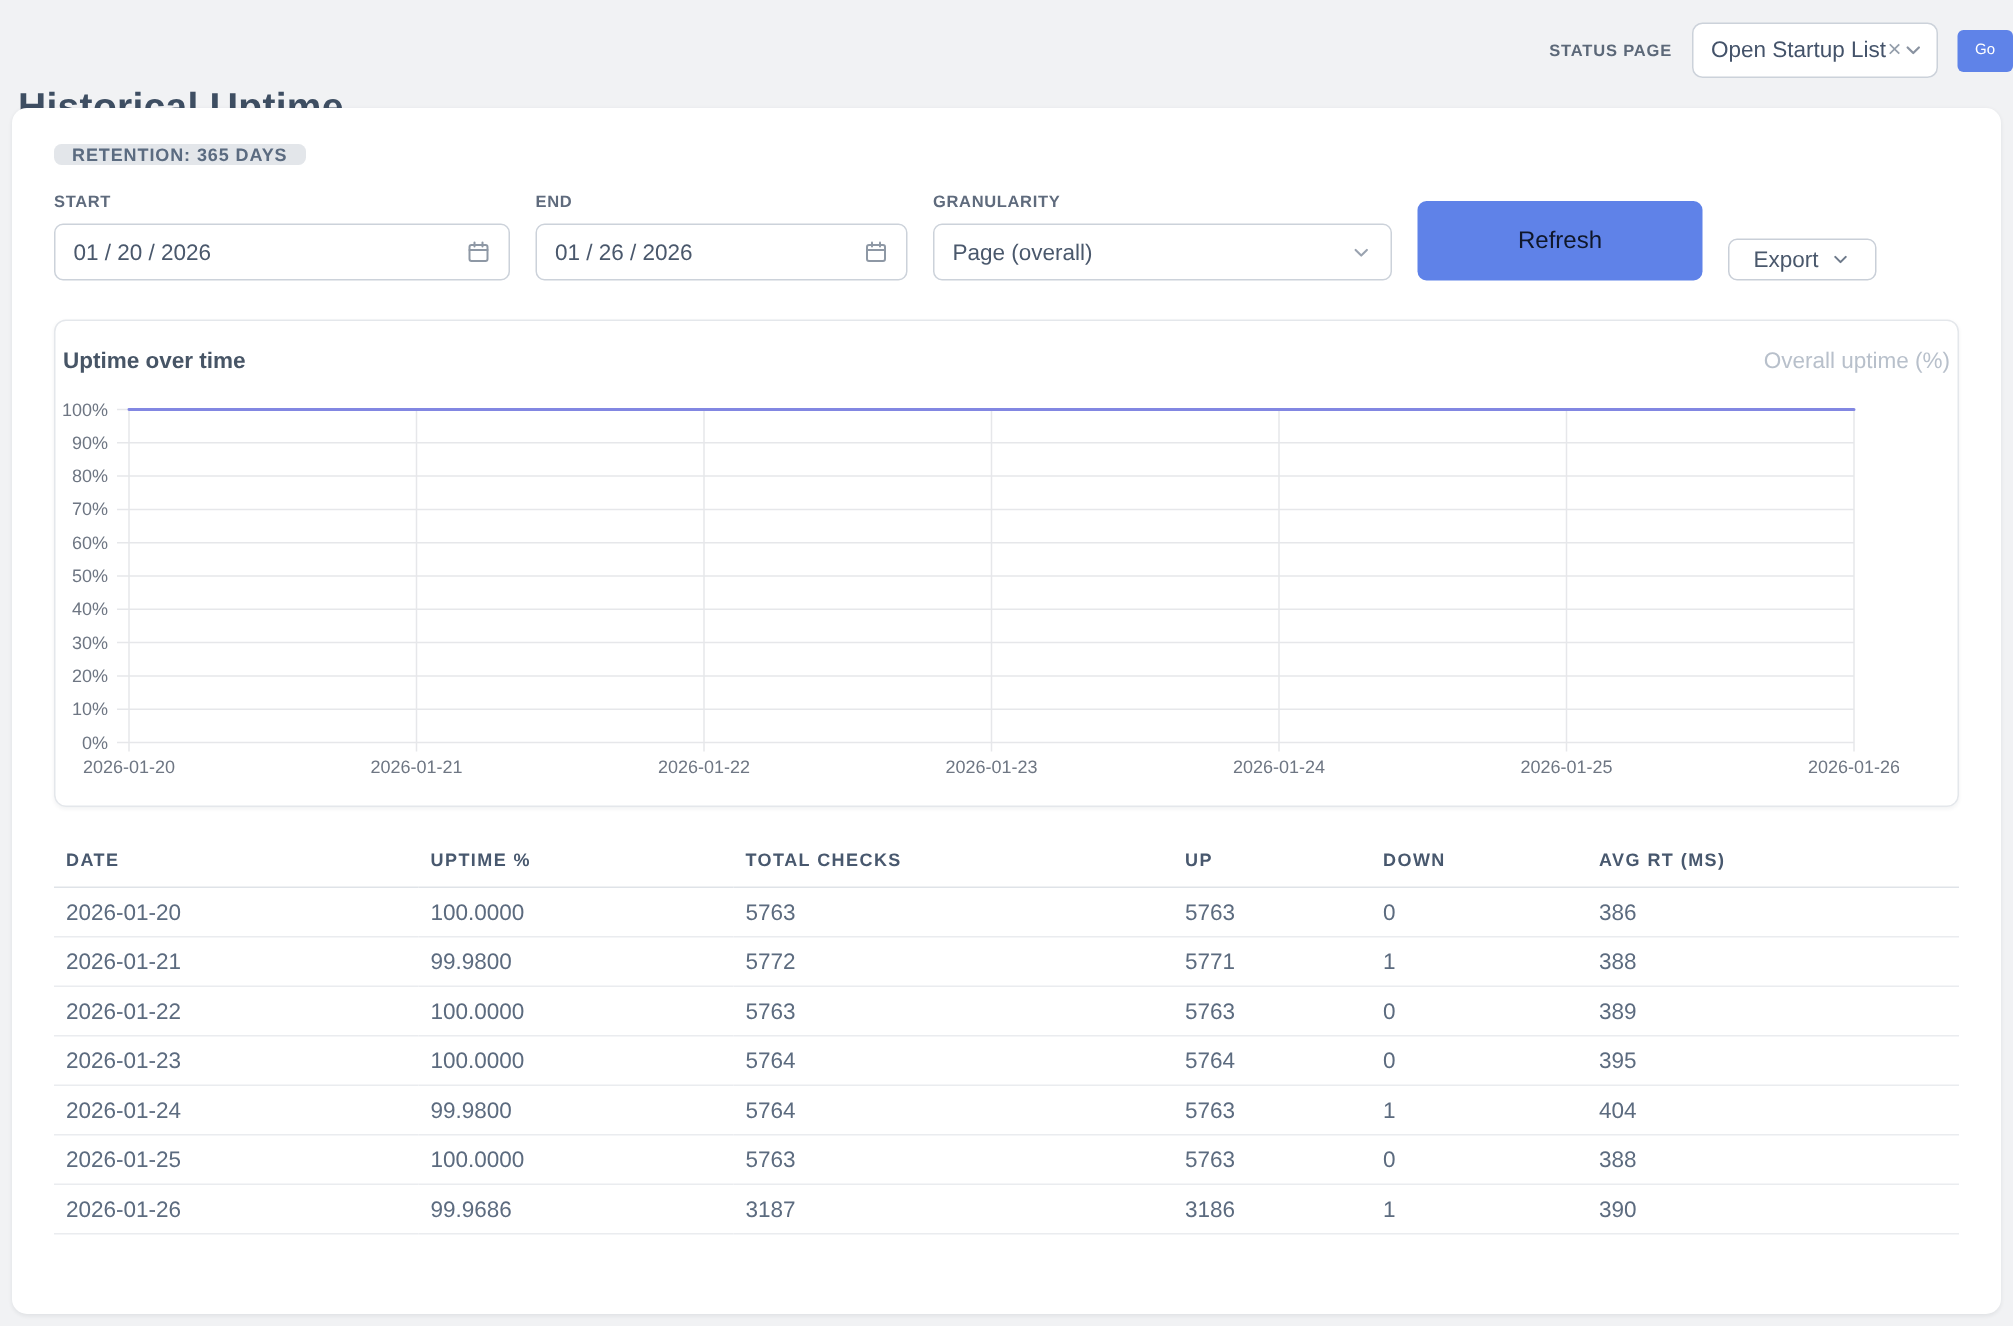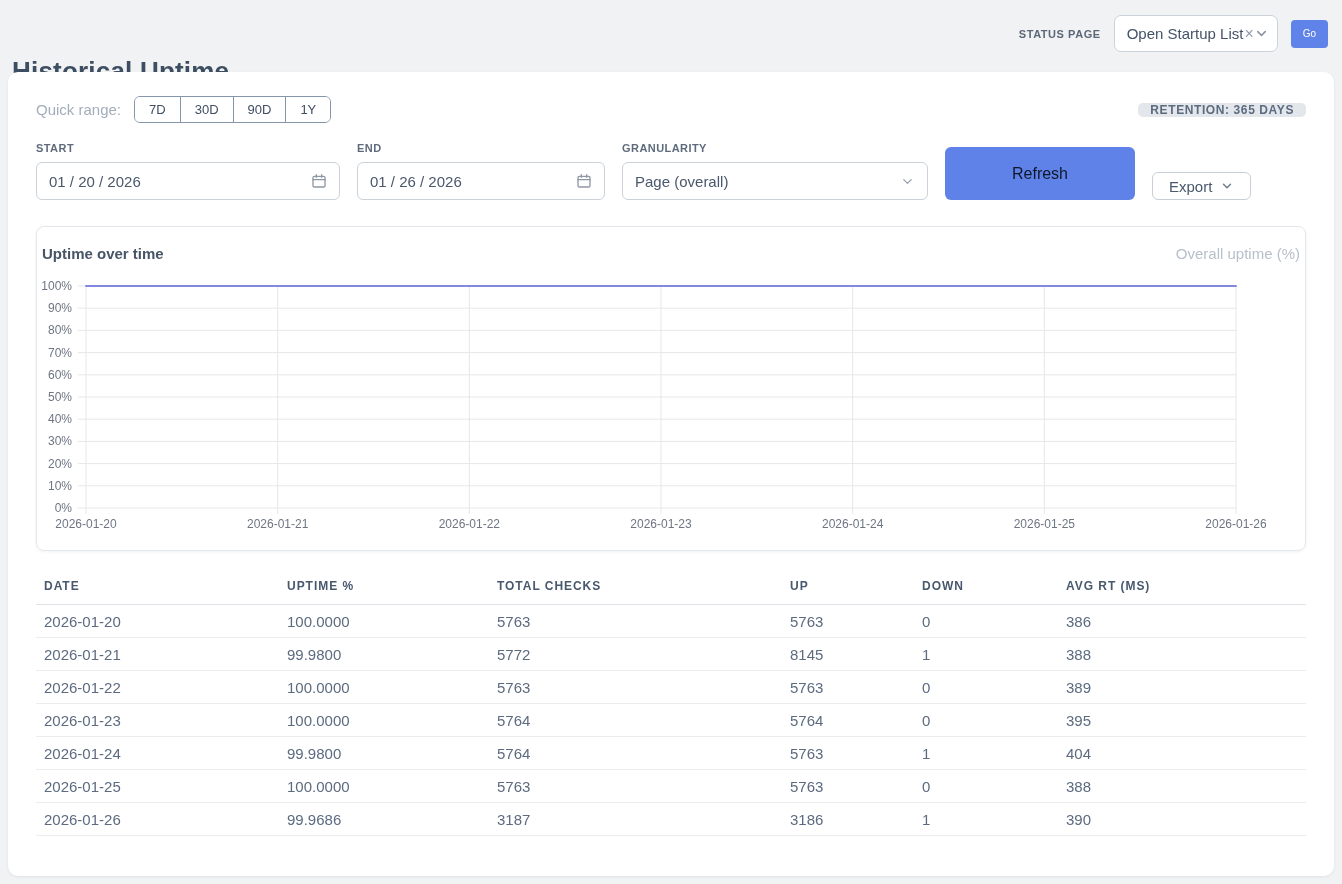--- a/index.html
+++ b/index.html
@@ -3,21 +3,21 @@
 <meta charset="utf-8">
 <style>
   * { margin:0; padding:0; box-sizing:border-box; }
   body { font-family:"Liberation Sans", sans-serif; }
   .page { position:relative; width:1342px; height:884px; background:#f1f2f4; overflow:hidden; }
 
   
   .titleblock { position:absolute; left:12px; top:8px;margin-top:48px; }
   .page-title { font-size:26px; font-weight:700; color:#3e4e62; letter-spacing:.2px; }
   .page-subtitle { font-size:15px; color:#a0a9b4; margin-top:3px; }
-  .top-controls { position:absolute; right:14px; top:15px; display:flex; align-items:center; gap:13px; }
+  .top-controls { position:absolute; right:0; top:15px; display:flex; align-items:center; gap:13px; }
   .status-page-label { font-size:11px; font-weight:700; color:#5c6878; letter-spacing:.05em; }
   .status-select { display:flex; align-items:center; height:37px; width:164px; background:#fff;
     border:1px solid #ccd2da; border-radius:7px; padding:0 10px 0 12px; cursor:pointer; }
   .status-select .val { font-size:15px; color:#44536a; white-space:nowrap; }
   .clear-x { font-size:16px; color:#949eab; margin-left:1px; line-height:1; cursor:pointer; }
   .chev { flex:none; margin-left:auto; }
   .go-btn { height:28px; padding:0 12px; background:#5f83e8; border:none; border-radius:4px;
     color:#fff; font-size:10px; cursor:pointer; }
 
   
@@ -83,29 +83,20 @@
       <svg class="chev" width="15" height="15" viewBox="0 0 24 24" fill="none" stroke="#8a93a1" stroke-width="2.4" stroke-linecap="round" stroke-linejoin="round">
           <polyline points="6 9 12 15 18 9"></polyline>
         </svg>
     </div>
     <button class="go-btn">Go</button>
   </div>
 
   <div class="panel">
 
     <div class="row1">
-      <div class="row1-left">
-        <span class="quick-label">Quick range:</span>
-        <div class="qr-group">
-            <button class="qr-btn">7D</button>
-            <button class="qr-btn">30D</button>
-            <button class="qr-btn">90D</button>
-            <button class="qr-btn">1Y</button>
-          </div>
-      </div>
       <span class="retention-badge">RETENTION: 365 DAYS</span>
     </div>
 
     <div class="row2">
       <div class="field">
         <span class="field-label">START</span>
         <div class="input-box w-start">
           <span>01 / 20 / 2026</span>
           <svg width="16" height="16" viewBox="0 0 24 24" fill="none" stroke="#8e98a5" stroke-width="2" stroke-linecap="round">
               <rect x="3" y="5" width="18" height="16" rx="2"></rect>
@@ -216,21 +207,21 @@
             <td>100.0000</td>
             <td>5763</td>
             <td>5763</td>
             <td>0</td>
             <td>386</td>
           </tr>
           <tr>
             <td>2026-01-21</td>
             <td>99.9800</td>
             <td>5772</td>
-            <td>8145</td>
+            <td>5771</td>
             <td>1</td>
             <td>388</td>
           </tr>
           <tr>
             <td>2026-01-22</td>
             <td>100.0000</td>
             <td>5763</td>
             <td>5763</td>
             <td>0</td>
             <td>389</td>

